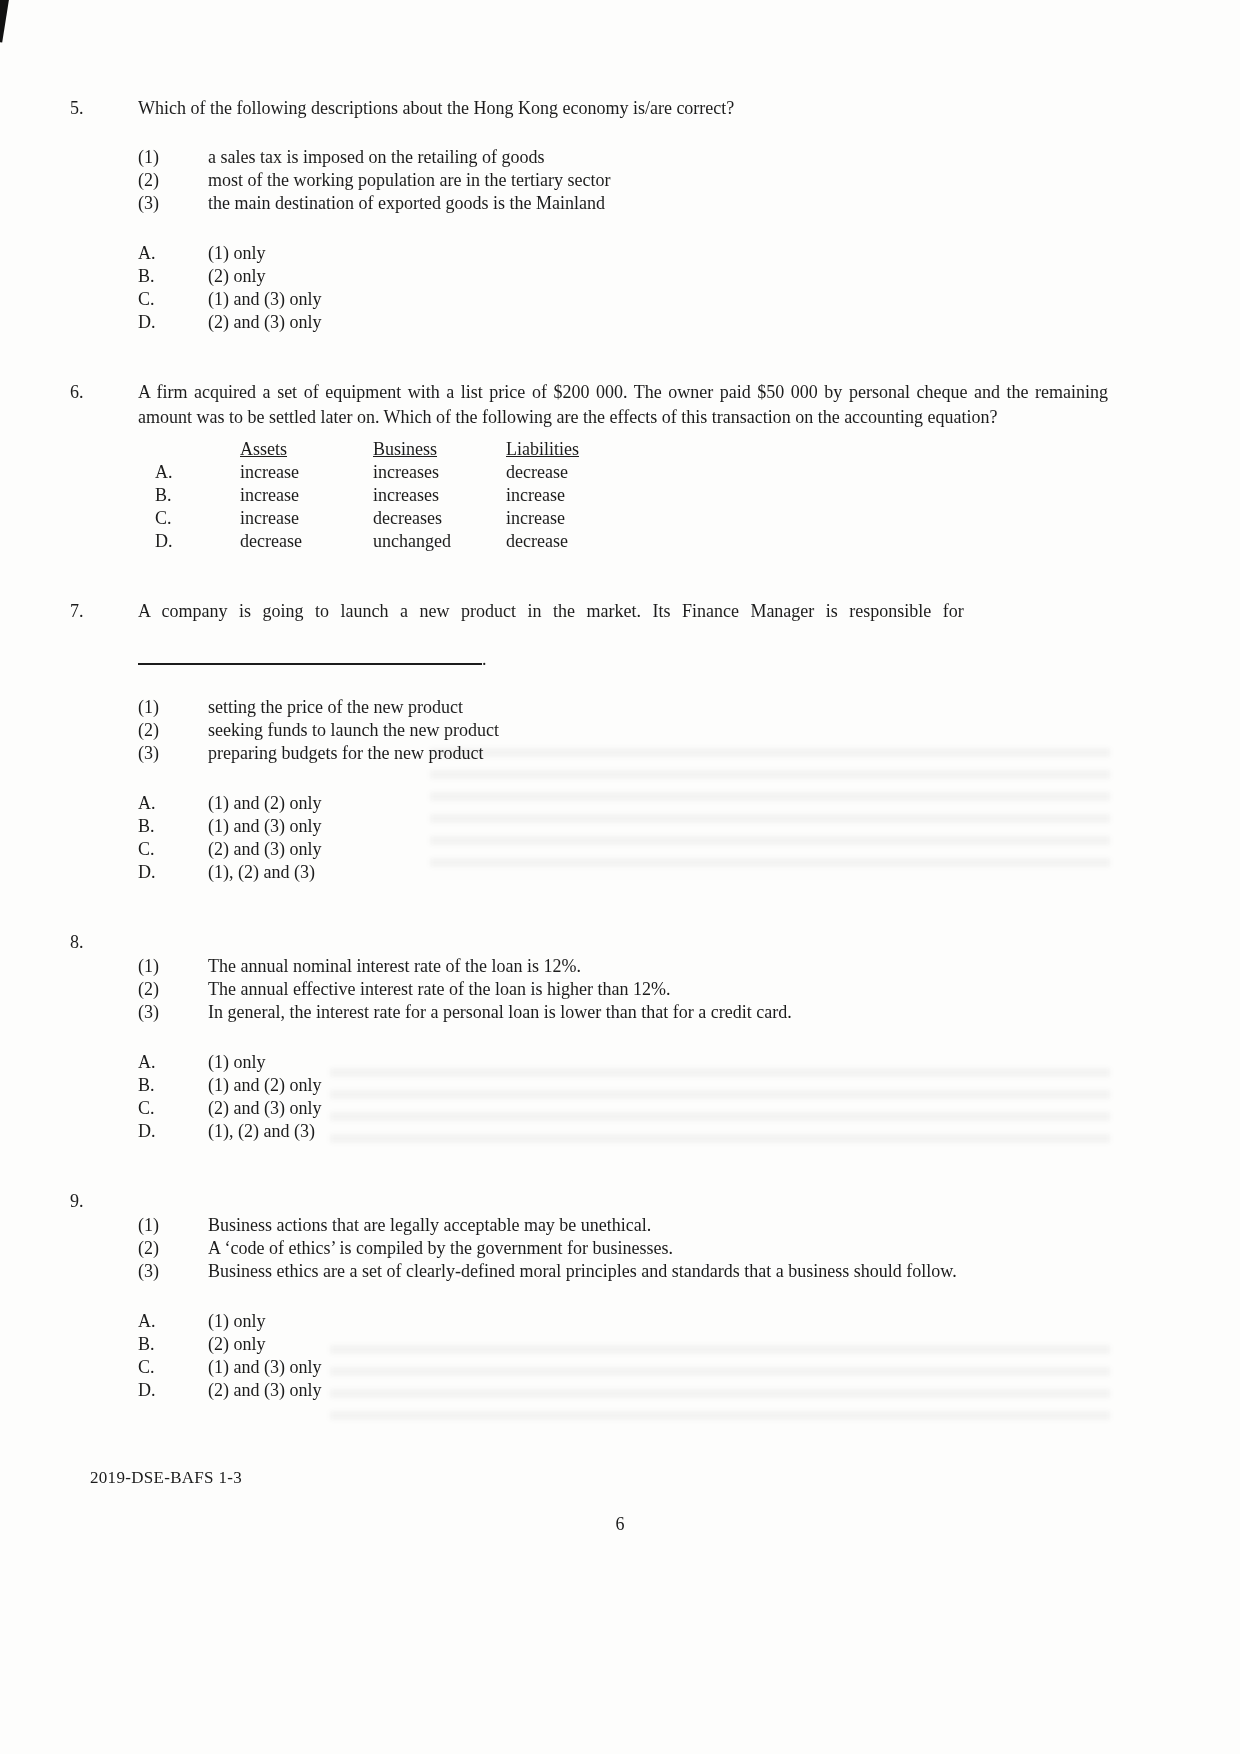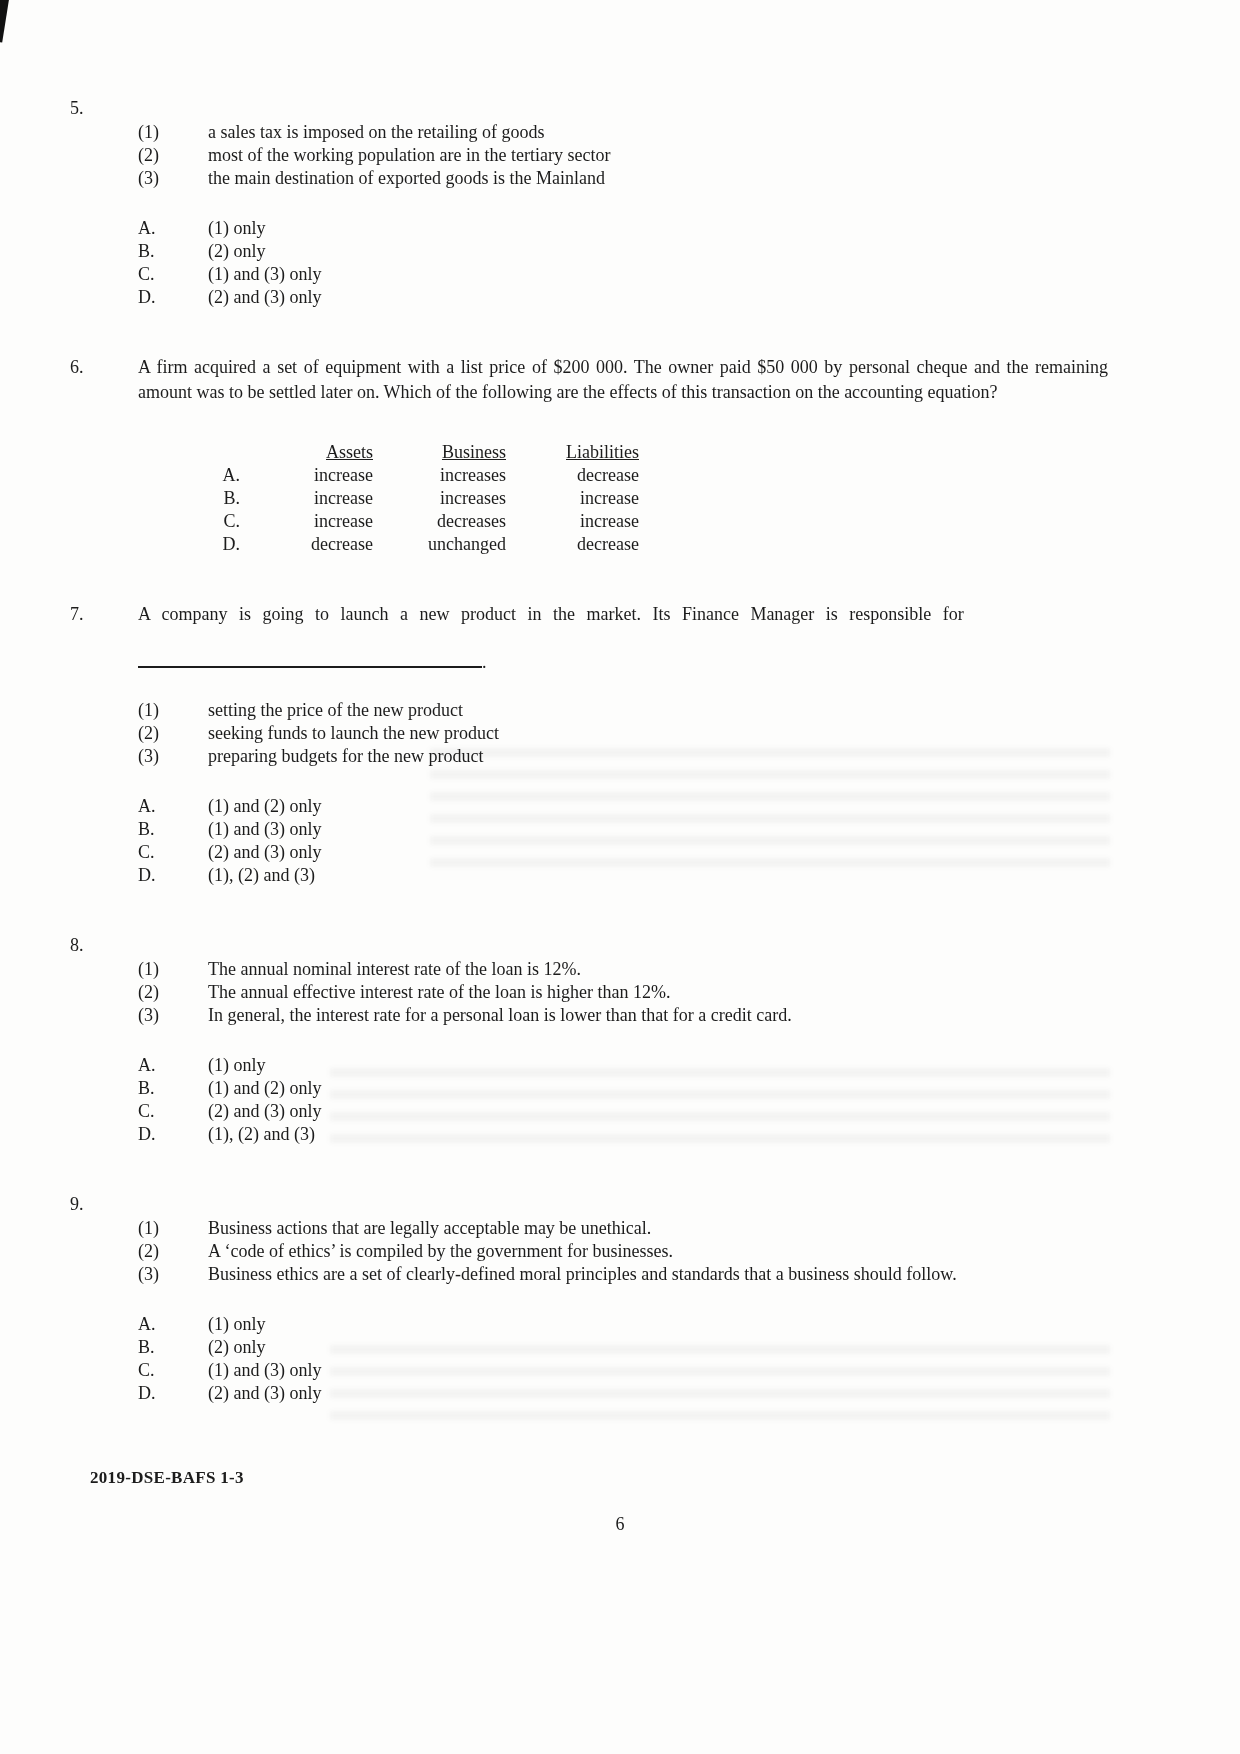--- a/index.html
+++ b/index.html
@@ -27,41 +27,41 @@
   .items { margin-top: 25px; }
   .item { display: flex; line-height: 23px; }
   .ilabel { width: 70px; flex: none; }
   .itext { flex: 1; text-align: justify; line-height: 23px; }
 
   .options { margin-top: 27px; }
   .option { display: flex; line-height: 23px; }
   .olabel { width: 70px; flex: none; }
   .otext { flex: 1; }
 
-  .acct-table { margin-top: 36px; text-align: right; }
+  .acct-table { margin-top: 8px; }
   .t-row { display: flex; line-height: 23px; }
   .t-label { width: 85px; flex: none; padding-left: 17px; }
   .t-cell { width: 133px; flex: none; }
   .t-head .t-cell { text-decoration: underline; }
 
   .blank-wrap { margin-top: 20px; line-height: 24px; }
   .blank-rule {
     display: inline-block;
     width: 344px;
     height: 19px;
     border-bottom: 2px solid #1c1c1c;
     vertical-align: baseline;
   }
 
   .footer-code {
     position: absolute;
     left: 90px;
     top: 1468px;
     font-size: 17px;
-    font-weight: bold;
+    font-weight: normal;
     letter-spacing: 0.3px;
   }
   .page-number {
     position: absolute;
     left: 0; right: 0;
     top: 1514px;
     text-align: center;
     font-size: 18px;
   }
   .watermark {
@@ -100,20 +100,21 @@
   <div class="corner-mark"></div>
   <div class="ghost" style="left:430px; top:748px; width:680px; height:120px;"></div>
   <div class="ghost" style="left:330px; top:1068px; width:780px; height:75px;"></div>
   <div class="ghost" style="left:330px; top:1345px; width:780px; height:85px;"></div>
 
   <div class="content">
 
     <div class="question">
       <div class="qnum">5.</div>
       <div class="qbody">
+        <p class="qtext">Which of the following descriptions about the Hong Kong economy is/are correct?</p>
         <div class="items">
           <div class="item">
             <span class="ilabel">(1)</span>
             <span class="itext">a sales tax is imposed on the retailing of goods</span>
           </div>
           <div class="item">
             <span class="ilabel">(2)</span>
             <span class="itext">most of the working population are in the tertiary sector</span>
           </div>
           <div class="item">

